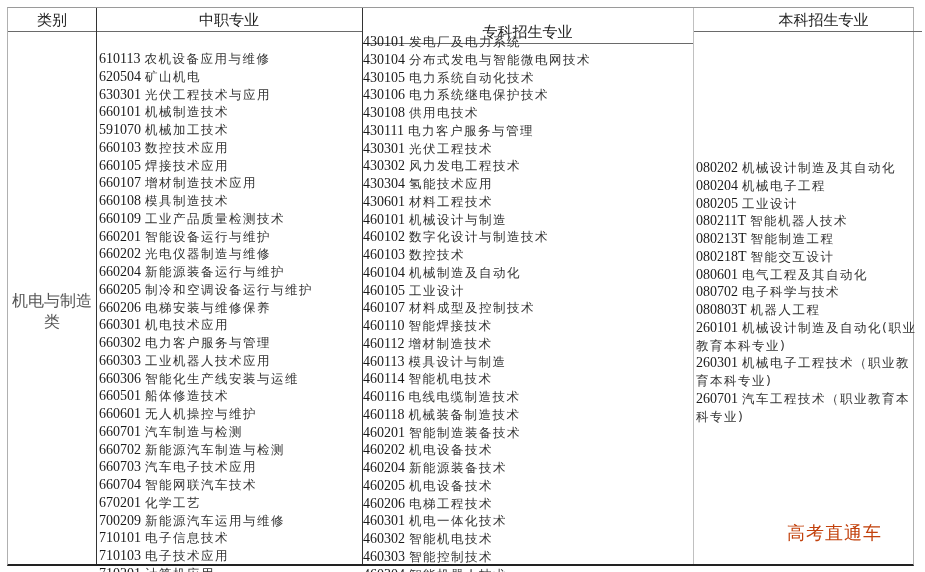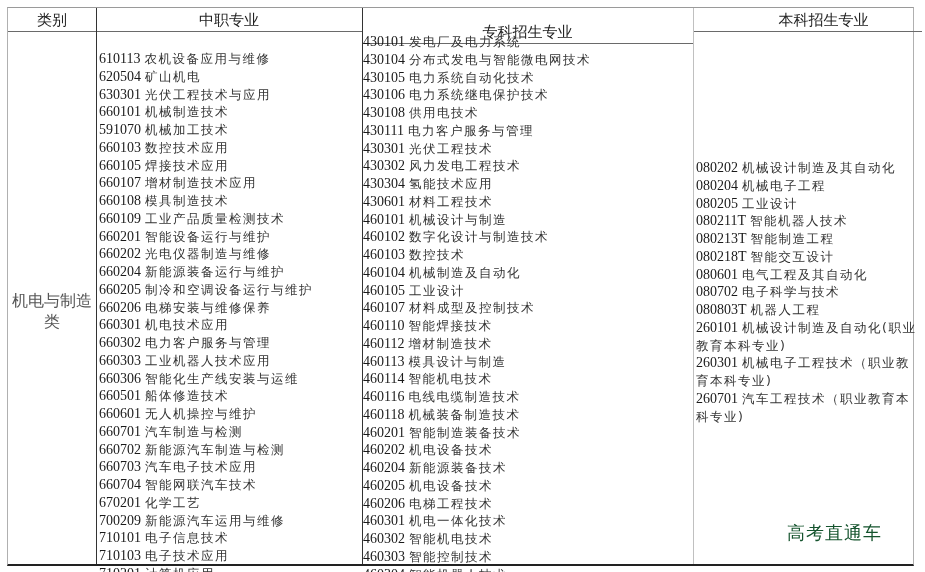--- a/index.html
+++ b/index.html
@@ -13,21 +13,21 @@
          border-bottom: 1px solid #6a6a6a; box-sizing: border-box; }
   .vline { position: absolute; top: 0; bottom: 0; width: 1px; }
   .col { position: absolute; box-sizing: border-box; }
   .item { display: block; font-size: 13.6px; line-height: 16.75px; white-space: nowrap; letter-spacing: 0; }
   .item .code { font-family: "Liberation Serif", "DejaVu Serif", serif; font-size: 14px; }
   .item .name { font-family: "DejaVu Sans", "Liberation Sans", sans-serif; font-size: 12.5px; color: #333; letter-spacing: 1.5px; margin-left: 4px; }
   .wrap { white-space: normal; width: 222px; }
   .cat { position: absolute; left: 0; width: 88px; top: 283px; text-align: center;
          font-family: Liberation Serif, serif; font-size: 16px; color: #555; letter-spacing: 0; }
   .watermark { position: absolute; left: 787px; top: 521px; font-family: "DejaVu Sans", "Liberation Sans", sans-serif;
-               font-size: 18px; color: #14532d; letter-spacing: 1px; }
+               font-size: 18px; color: #c2410c; letter-spacing: 1px; }
 </style>
 </head>
 <body>
 
 <div class="table">
 
   <div class="hdr" style="left:0;width:88px;">类别</div>
   <div class="hdr" style="left:88px;width:266px;">中职专业</div>
   <div class="hdr" style="left:354px;width:331px;margin-top:12px;">专科招生专业</div>
   <div class="hdr" style="left:685px;width:229px;padding-left:32px;">本科招生专业</div>

